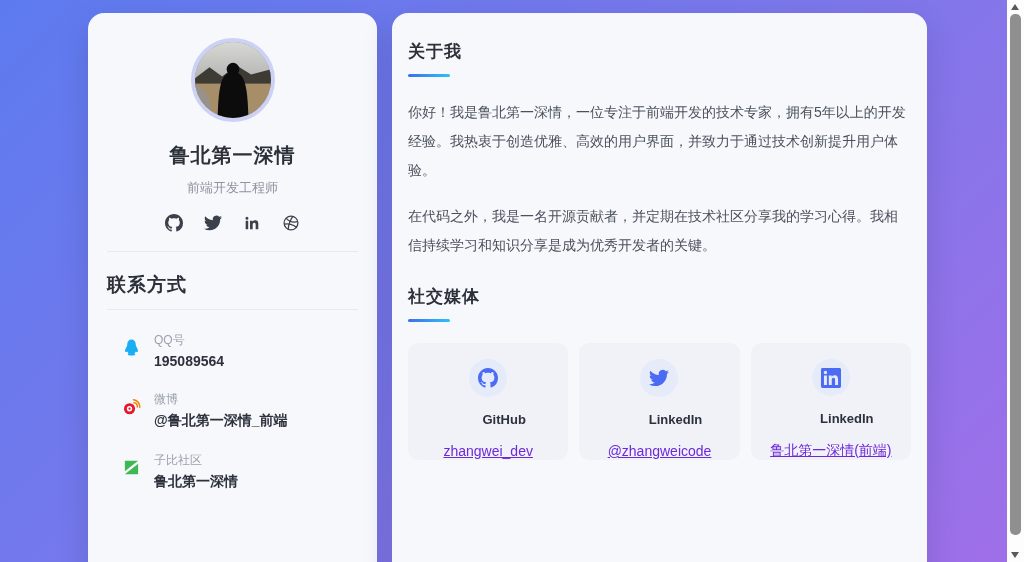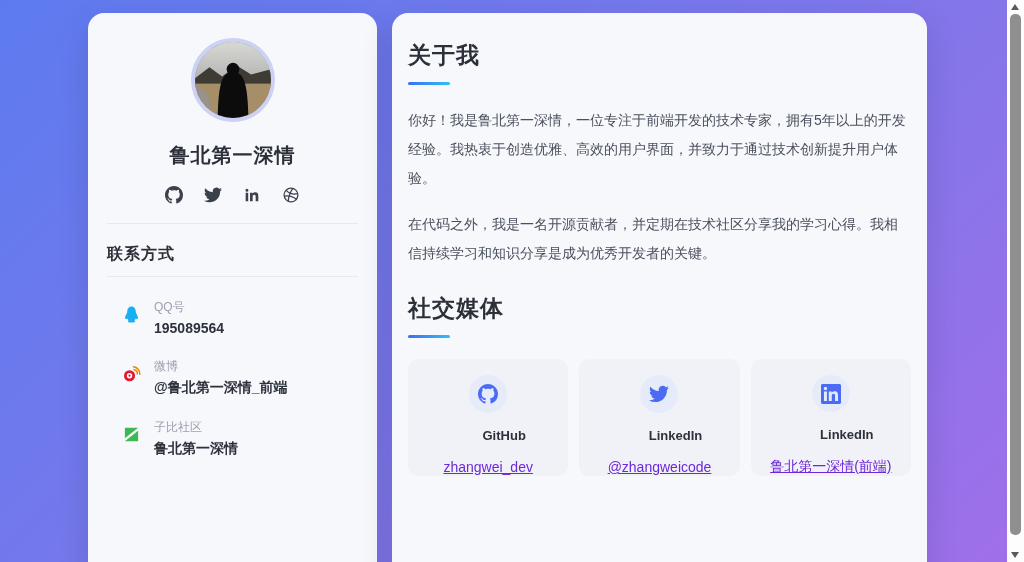--- a/index.html
+++ b/index.html
@@ -27,32 +27,32 @@
     border:4px solid #cdd1f4; overflow:hidden; background:#9aa0a8;
   }
   .avatar svg { display:block; width:100%; height:100%; }
   .profile-name { margin-top:20px; text-align:center; font-size:20px; font-weight:bold; color:#2b3039; letter-spacing:1px; }
   .profile-title { margin-top:10px; text-align:center; font-size:13px; color:#8e94a0; }
   .social-row { margin-top:17px; display:flex; justify-content:center; gap:21px; }
   .social-row .sicon { width:18px; height:18px; color:#3b414b; cursor:pointer; }
   .social-row svg { width:18px; height:18px; display:block; }
 
   .divider { margin-top:19px; border-top:1px solid #e8e9ef; }
-  .contact-heading { margin-top:20px; font-size:16px; font-weight:bold; color:#2b3039; letter-spacing:1px; }
+  .contact-heading { margin-top:20px; font-size:19px; font-weight:bold; color:#2b3039; letter-spacing:1px; }
   .divider2 { margin-top:11px; border-top:1px solid #e8e9ef; }
 
   .contact-list { margin-top:8px; padding-left:15px; }
   .contact-item { display:flex; align-items:flex-start; gap:13px; margin-top:22px; }
   .cicon { width:19px; height:19px; flex:0 0 19px; margin-top:6px; }
   .cicon svg { width:19px; height:19px; display:block; }
   .clabel { font-size:12px; color:#9aa1ad; }
   .cvalue { margin-top:4px; font-size:14px; font-weight:600; color:#2c313c; }
 
   
-  .section-heading { font-size:23px; font-weight:bold; color:#2b3039; letter-spacing:1px; }
+  .section-heading { font-size:17px; font-weight:bold; color:#2b3039; letter-spacing:1px; }
   .heading-underline {
     width:42px; height:3px; border-radius:2px; margin-top:11px;
     background:linear-gradient(90deg,#3e6df1,#2fc0f3);
   }
   .about-text { margin-top:21px; }
   .about-text p { font-size:14px; line-height:29px; color:#4a505c; }
   .about-text p + p { margin-top:17px; }
 
   .social-section { margin-top:25px; }
   .cards-grid {
@@ -99,20 +99,21 @@
           <path d="M0 40 L16 28 L30 38 L46 26 L62 36 L84 30 L84 48 L0 48 Z" fill="#3e3a34"></path>
           <rect y="46" width="84" height="38" fill="#a68f68"></rect>
           <path d="M0 48 C 14 52, 20 66, 16 84 L0 84 Z" fill="#98928a"></path>
           <circle cx="42" cy="30" r="7" fill="#0c0c0c"></circle>
           <path d="M42 33 C 30 34, 26 44, 25 84 L 59 84 C 58 44, 54 34, 42 33 Z" fill="#0c0c0c"></path>
         </svg>
       </div>
     </div>
 
     <div class="profile-name">鲁北第一深情</div>
+    <div class="profile-title">前端开发工程师</div>
 
     <div class="social-row">
       <span class="sicon">
         <svg viewBox="0 0 16 16" fill="currentColor">
             <path d="M8 0C3.58 0 0 3.58 0 8c0 3.54 2.29 6.53 5.47 7.59.4.07.55-.17.55-.38 0-.19-.01-.82-.01-1.49-2.01.37-2.53-.49-2.69-.94-.09-.23-.48-.94-.82-1.13-.28-.15-.68-.52-.01-.53.63-.01 1.08.58 1.23.82.72 1.21 1.87.87 2.33.66.07-.52.28-.87.51-1.07-1.78-.2-3.64-.89-3.64-3.95 0-.87.31-1.59.82-2.15-.08-.2-.36-1.02.08-2.12 0 0 .67-.21 2.2.82.64-.18 1.32-.27 2-.27s1.36.09 2 .27c1.53-1.04 2.2-.82 2.2-.82.44 1.1.16 1.92.08 2.12.51.56.82 1.27.82 2.15 0 3.07-1.87 3.75-3.65 3.95.29.25.54.73.54 1.48 0 1.07-.01 1.93-.01 2.2 0 .21.15.46.55.38A8.01 8.01 0 0 0 16 8c0-4.42-3.58-8-8-8z"></path>
           </svg>
       </span>
       <span class="sicon">
         <svg viewBox="0 0 24 24" fill="currentColor">
             <path d="M23.95 4.57a10 10 0 01-2.82.77 4.96 4.96 0 002.16-2.72c-.95.56-2 .96-3.12 1.18a4.92 4.92 0 00-8.39 4.48C7.69 8.1 4.07 6.13 1.64 3.16a4.82 4.82 0 00-.67 2.48c0 1.71.87 3.21 2.19 4.1a4.9 4.9 0 01-2.23-.62v.06a4.92 4.92 0 003.95 4.83 5 5 0 01-2.21.08 4.94 4.94 0 004.6 3.42A9.87 9.87 0 011.17 19.6c-.39 0-.78-.02-1.17-.07a14 14 0 007.56 2.21c9.05 0 14-7.5 14-13.99 0-.21 0-.42-.02-.63a9.94 9.94 0 002.41-2.55z"></path>

